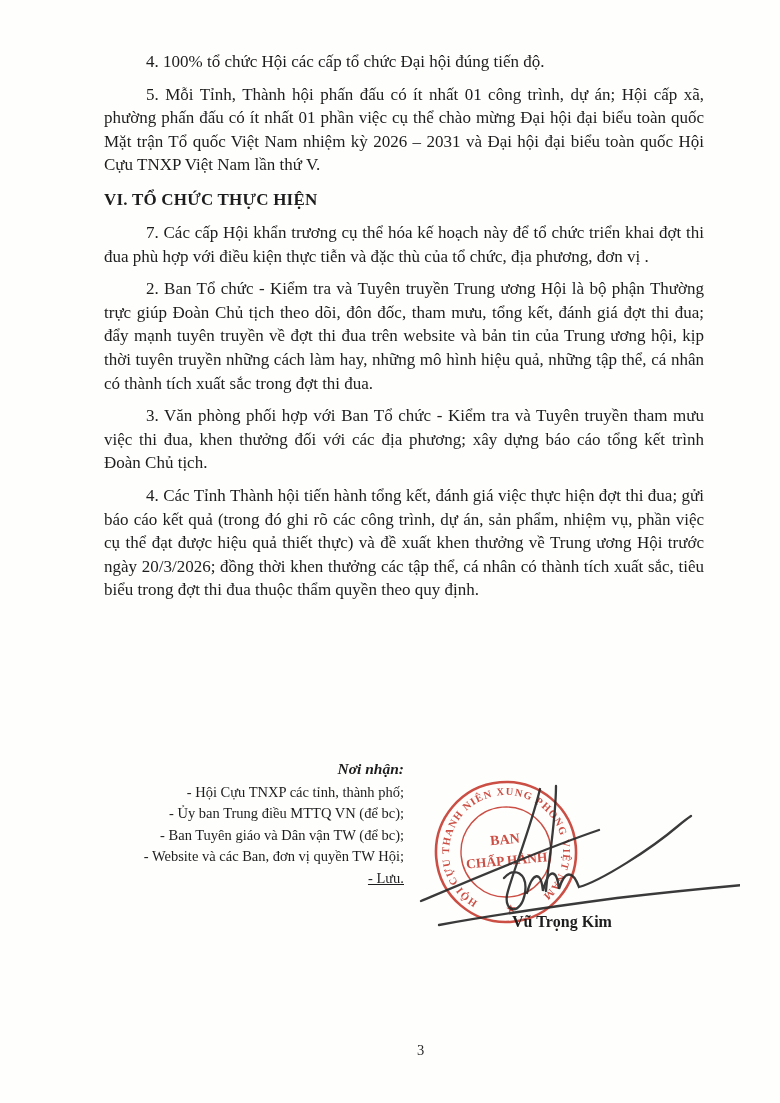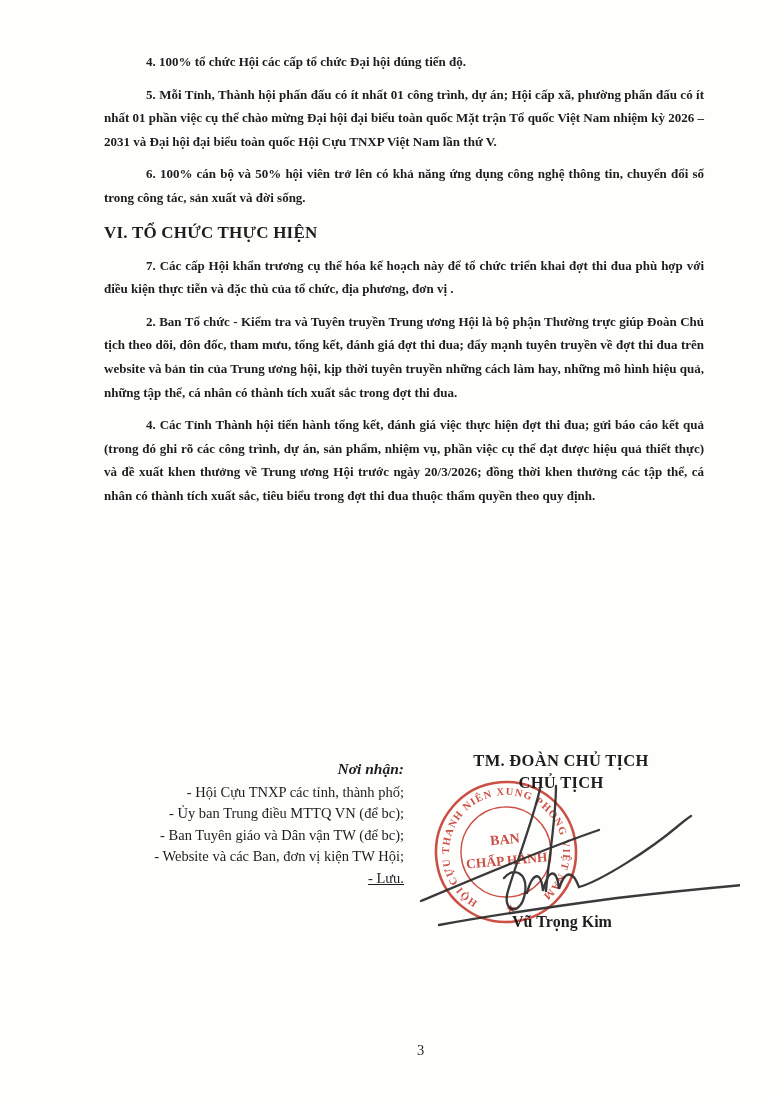--- a/index.html
+++ b/index.html
@@ -12,25 +12,24 @@
     font-family:"Liberation Serif", serif;
     color:#1d1d1d;
     overflow:hidden;
   }
   .content {
     position:absolute;
     top:50px; left:104px; width:600px;
   }
   .para {
     margin:0 0 9px 0;
-    font-size:13px;
+    font-size:17px;
     line-height:23.6px;
     text-align:justify;
     text-indent:42px;
-    font-weight:bold;
   }
   .section-heading {
     margin:13px 0 11px 0;
     font-size:17px;
     font-weight:bold;
     letter-spacing:.2px;
   }
   .footer {
     position:absolute;
     top:750px; left:104px;
@@ -96,45 +95,41 @@
   }
 </style>
 </head>
 <body>
 
 <div class="page">
 
   <div class="content">
     <p class="para">4. 100% tổ chức Hội các cấp tổ chức Đại hội đúng tiến độ.</p>
     <p class="para">5. Mỗi Tỉnh, Thành hội phấn đấu có ít nhất 01 công trình, dự án; Hội cấp xã, phường phấn đấu có ít nhất 01 phần việc cụ thể chào mừng Đại hội đại biểu toàn quốc Mặt trận Tổ quốc Việt Nam nhiệm kỳ 2026 – 2031 và Đại hội đại biểu toàn quốc Hội Cựu TNXP Việt Nam lần thứ V.</p>
-    <p class="para">6. 100% cán bộ và 50% hội viên trở lên có khả năng ứng dụng công nghệ thông tin, chuyển đổi số trong công tác, sản xuất và đời sống.</p>
 
     <h3 class="section-heading">VI. TỔ CHỨC THỰC HIỆN</h3>
 
     <p class="para">7. Các cấp Hội khẩn trương cụ thể hóa kế hoạch này để tổ chức triển khai đợt thi đua phù hợp với điều kiện thực tiễn và đặc thù của tổ chức, địa phương, đơn vị .</p>
     <p class="para">2. Ban Tổ chức - Kiểm tra và Tuyên truyền Trung ương Hội là bộ phận Thường trực giúp Đoàn Chủ tịch theo dõi, đôn đốc, tham mưu, tổng kết, đánh giá đợt thi đua; đẩy mạnh tuyên truyền về đợt thi đua trên website và bản tin của Trung ương hội, kịp thời tuyên truyền những cách làm hay, những mô hình hiệu quả, những tập thể, cá nhân có thành tích xuất sắc trong đợt thi đua.</p>
+    <p class="para">3. Văn phòng phối hợp với Ban Tổ chức - Kiểm tra và Tuyên truyền tham mưu việc thi đua, khen thưởng đối với các địa phương; xây dựng báo cáo tổng kết trình Đoàn Chủ tịch.</p>
     <p class="para">4. Các Tỉnh Thành hội tiến hành tổng kết, đánh giá việc thực hiện đợt thi đua; gửi báo cáo kết quả (trong đó ghi rõ các công trình, dự án, sản phẩm, nhiệm vụ, phần việc cụ thể đạt được hiệu quả thiết thực) và đề xuất khen thưởng về Trung ương Hội trước ngày 20/3/2026; đồng thời khen thưởng các tập thể, cá nhân có thành tích xuất sắc, tiêu biểu trong đợt thi đua thuộc thẩm quyền theo quy định.</p>
   </div>
 
   <div class="footer">
 
     <div class="recipients">
       <div class="recipients-heading">Nơi nhận:</div>
       <div class="recipient-item">- Hội Cựu TNXP các tỉnh, thành phố;</div>
       <div class="recipient-item">- Ủy ban Trung điều MTTQ VN (để bc);</div>
       <div class="recipient-item">- Ban Tuyên giáo và Dân vận TW (để bc);</div>
-      <div class="recipient-item">- Website và các Ban, đơn vị kiện TW Hội;</div>
+      <div class="recipient-item">- Website và các Ban, đơn vị quyền TW Hội;</div>
       <div class="recipient-item">- Lưu.</div>
     </div>
 
     <div class="sig-block">
-      <div class="sig-titles">
-        <div class="sig-org">TM. ĐOÀN CHỦ TỊCH</div>
-        <div class="sig-role">CHỦ TỊCH</div>
-      </div>
 
       <svg class="stamp-svg" width="150" height="150" viewBox="0 0 150 150">
         <circle cx="75" cy="75" r="70" fill="none" stroke="#c6382c" stroke-width="2.6"></circle>
         <circle cx="75" cy="75" r="45" fill="none" stroke="#c6382c" stroke-width="1.4"></circle>
         <defs>
           <path id="ring-path" d="M 46.5 124.4 A 57 57 0 1 1 103.5 124.4" fill="none"></path>
         </defs>
         <text font-family="Liberation Serif, serif" font-size="10.5" font-weight="bold" fill="#c6382c" letter-spacing="1.1">
           <textPath href="#ring-path" startOffset="50%" text-anchor="middle">HỘI CỰU THANH NIÊN XUNG PHONG VIỆT NAM</textPath>
         </text>

